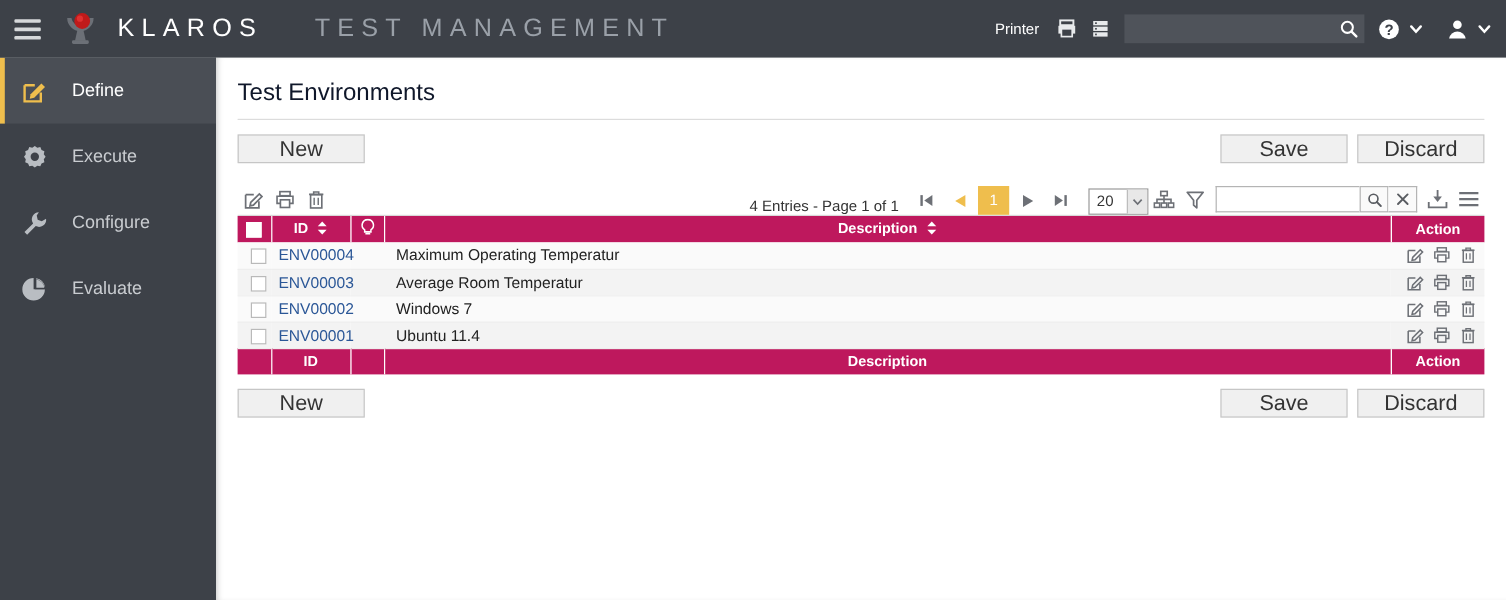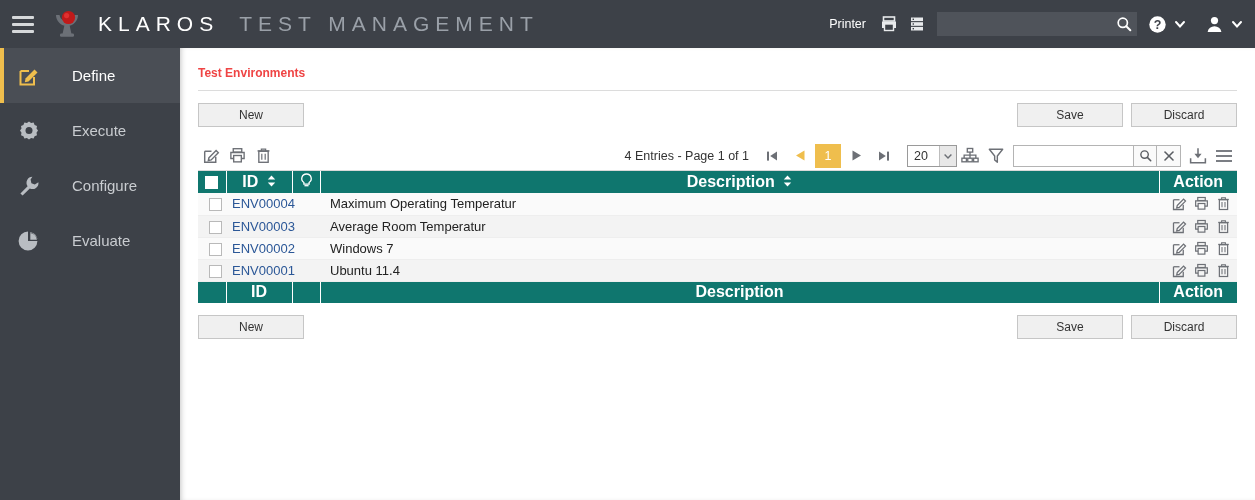--- a/index.html
+++ b/index.html
@@ -21,21 +21,21 @@
   .hamburger {
     width: 46px; height: 48px;
     display: flex; flex-direction: column; align-items: center; justify-content: center;
     gap: 4px; cursor: pointer;
   }
   .hamburger span { display: block; width: 22px; height: 3px; background: #d6d8da; border-radius: 1px; }
 
   .logo-wrap { width: 42px; height: 48px; display: flex; align-items: center; justify-content: center; }
   .logo { position: relative; width: 34px; height: 34px; }
 
-  .brand { display: flex; align-items: center; margin-left: 10px; }
+  .brand { display: flex; align-items: center; margin-left: 10px; gap: 23px; }
   .brand-klaros {
     color: #ffffff; font-size: 21px; letter-spacing: 6px; font-weight: 400;
   }
   .brand-sub {
     color: #9aa0a8; font-size: 21px; letter-spacing: 6px; font-weight: 300; margin-left: 20px;
   }
 
   .header-right {
     margin-left: auto; display: flex; align-items: center; gap: 0px; padding-right: 10px; height: 34px;
   }
@@ -61,42 +61,42 @@
   }
   .side-item {
     height: 55px; display: flex; align-items: center; padding-left: 18px;
     color: #c9ccd0; font-size: 15px; cursor: pointer; position: relative;
   }
   .side-item.active { background: #4a4e55; color: #ffffff; }
   .side-item.active::before {
     content: ""; position: absolute; left: 0; top: 0; bottom: 0; width: 4px; background: #efbe4d;
   }
   .side-icon { width: 34px; display: flex; align-items: center; justify-content: flex-start; }
-  .side-label { margin-left: 20px; }
+  .side-label { margin-left: 8px; }
 
   
   .main {
     flex: 1; background: #ffffff; padding: 14px 18px 0 18px; min-width: 0;
     box-shadow: inset 4px 0 6px -4px rgba(0,0,0,0.30);
   }
-  .page-title { font-size: 12px; font-weight: bold; color: #ef4444; padding: 4px 0 10px 0; }
+  .page-title { font-size: 20px; font-weight: normal; color: #0f172a; padding: 4px 0 10px 0; }
   .hr { height: 1px; background: #dcdcdc; margin-bottom: 12px; }
 
   .btnrow { display: flex; align-items: center; }
   .btn {
     background: #f0f0f0; border: 1px solid #c6c6c6; color: #333;
-    font-size: 12px; font-family: "Liberation Sans", sans-serif;
+    font-size: 18px; font-family: "Liberation Sans", sans-serif;
     height: 24px; min-width: 106px; padding: 0 10px; cursor: pointer;
   }
   .spacer { flex: 1; }
   .btn + .btn { margin-left: 8px; }
 
   
   .tbl-toolbar {
-    display: flex; align-items: center; height: 30px; margin-top: 14px;
+    display: flex; align-items: flex-end; height: 30px; margin-top: 14px;
     border-bottom: 1px solid #d9d9d9;
   }
   .tb-icon { width: 26px; height: 26px; display: flex; align-items: center; justify-content: center; cursor: pointer; }
   .entries { font-size: 12.5px; color: #333; margin: 0 10px 0 0; }
   .pager { display: flex; align-items: center; gap: 2px; }
   .pg {
     width: 26px; height: 24px; display: flex; align-items: center; justify-content: center; cursor: pointer;
   }
   .pg-num {
     width: 26px; height: 24px; background: #efbe4d; color: #ffffff; font-size: 12.5px;
@@ -117,21 +117,21 @@
   }
   .tsbtn {
     width: 24px; height: 22px; border: 1px solid #b4b4b4; background: #fafafa;
     display: flex; align-items: center; justify-content: center; cursor: pointer;
   }
   .tsbtn + .tsbtn { border-left: none; }
 
   
   table.grid { width: 100%; border-collapse: collapse; table-layout: fixed; }
   table.grid th {
-    background: #0f766e; color: #ffffff; font-size: 16px; font-weight: bold;
+    background: #be185d; color: #ffffff; font-size: 12px; font-weight: bold;
     height: 22px; border-right: 1px solid #ffffff; padding: 0; text-align: center;
   }
   table.grid th:last-child { border-right: none; }
   table.grid td {
     font-size: 13px; color: #222; height: 22px; padding: 0 0 0 6px;
     border-bottom: 1px solid #eeeeee;
   }
   table.grid tr.row:nth-child(odd) td { background: #fafafa; }
   table.grid tr.row:nth-child(even) td { background: #f3f3f3; }
   .col-chk  { width: 28px; }

